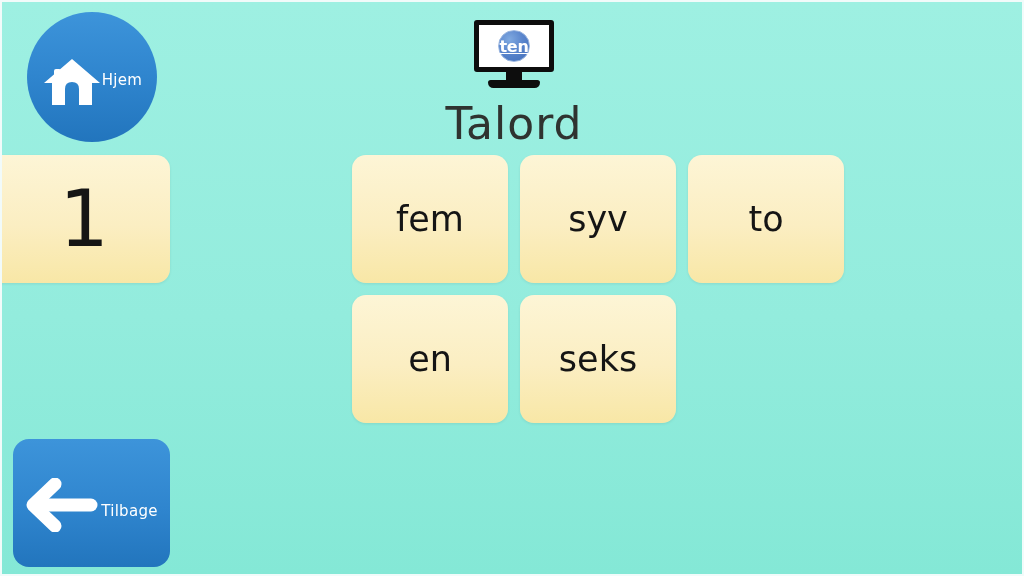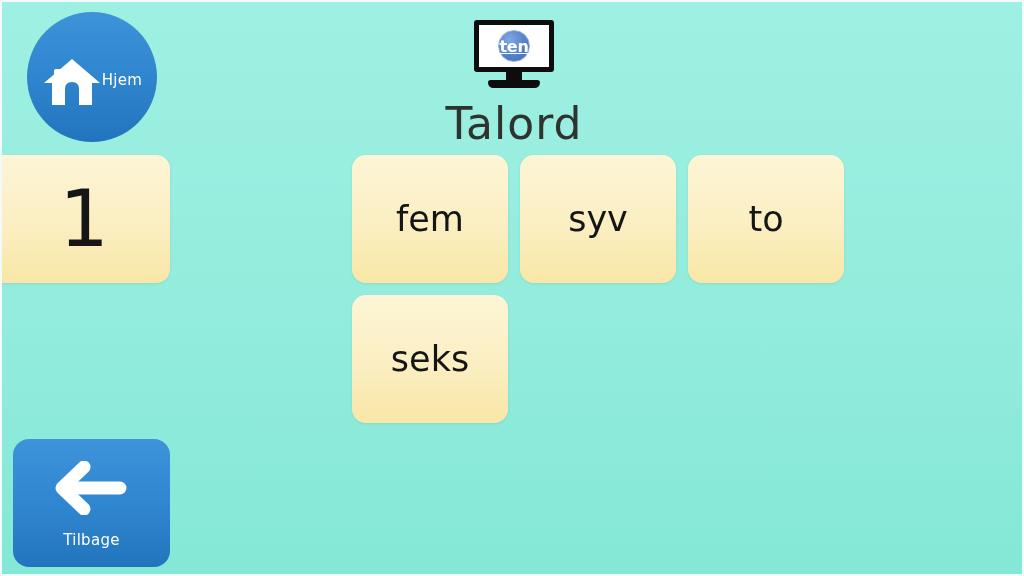--- a/index.html
+++ b/index.html
@@ -181,21 +181,21 @@
   
   .back-btn {
     position: absolute;
     left: 11px;
     top: 437px;
     width: 157px;
     height: 128px;
     border-radius: 16px;
     background: linear-gradient(180deg, #3d94da 0%, #2f85ce 55%, #2275bd 100%);
     display: flex;
-    flex-direction: column;
+    flex-direction: row;
     align-items: center;
     justify-content: center;
     cursor: pointer;
   }
   .back-btn .glyph {
     display: block;
     width: 76px;
     height: 54px;
     margin-top: 4px;
   }
@@ -283,17 +283,20 @@
     <div class="word-tile">
       <span class="word">fem</span>
     </div>
     <div class="word-tile">
       <span class="word">syv</span>
     </div>
     <div class="word-tile">
       <span class="word">to</span>
     </div>
     <div class="word-tile">
+      <span class="word">en</span>
+    </div>
+    <div class="word-tile">
       <span class="word">seks</span>
     </div>
   </div>
 
 </div>
 
 </body></html>

